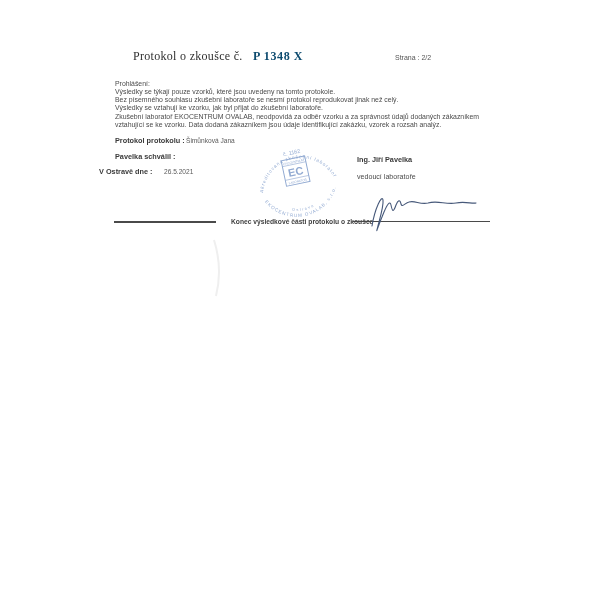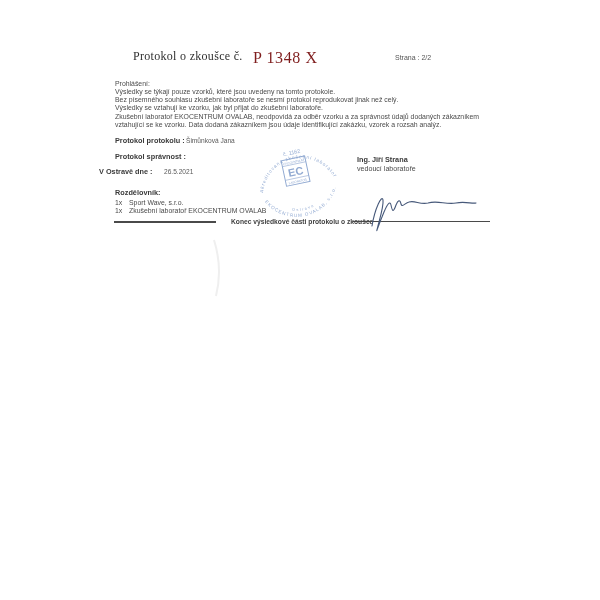--- a/index.html
+++ b/index.html
@@ -3,21 +3,21 @@
 <meta charset="utf-8">
 <style>
   html,body{margin:0;padding:0;background:#ffffff;}
   #page{
     position:relative;width:600px;height:556px;background:#ffffff;overflow:hidden;
     font-family:"Liberation Sans",sans-serif;color:#3d3d3d;padding-left:32px;
   }
   .abs{position:absolute;}
   
   .doc-title{font-family:"Liberation Serif",serif;font-size:12px;color:#2f2f2f;letter-spacing:.3px;}
-  .doc-number{font-family:"Liberation Serif",serif;font-size:16px;font-weight:normal;color:#7f1d1d;letter-spacing:.6px;}
+  .doc-number{font-family:"Liberation Serif",serif;font-size:12px;font-weight:bold;color:#0c4a6e;letter-spacing:.6px;}
   .page-label{font-size:7px;color:#555;}
   
   .decl{font-size:6.9px;line-height:8.15px;color:#4a4a4a;white-space:nowrap;}
   
   .lbl{font-size:7.3px;font-weight:bold;color:#3a3a3a;white-space:nowrap;}
   .val{font-size:6.6px;color:#5a5a5a;white-space:nowrap;}
   
   .approver-name{font-size:7.3px;font-weight:bold;color:#3a3a3a;}
   .approver-title{font-size:7.1px;color:#4a4a4a;}
   
@@ -42,21 +42,21 @@
     <div class="decl">Výsledky se týkají pouze vzorků, které jsou uvedeny na tomto protokole.</div>
     <div class="decl">Bez písemného souhlasu zkušební laboratoře se nesmí protokol reprodukovat jinak než celý.</div>
     <div class="decl">Výsledky se vztahují ke vzorku,  jak byl přijat do zkušební laboratoře.</div>
     <div class="decl">Zkušební laboratoř EKOCENTRUM OVALAB, neodpovídá za odběr vzorku a za správnost údajů dodaných zákazníkem</div>
     <div class="decl">vztahující se ke vzorku. Data dodaná zákazníkem jsou údaje identifikující zakázku, vzorek a rozsah analýz.</div>
   </div>
 
   <div class="abs lbl" style="left:115px;top:136px;">Protokol protokolu :</div>
   <div class="abs val" style="left:186px;top:137px;">Šimůnková Jana</div>
 
-  <div class="abs lbl" style="left:115px;top:152px;">Protokol správnost :</div>
+  <div class="abs lbl" style="left:115px;top:152px;">Pavelka schválil :</div>
 
   <div class="abs lbl" style="left:99px;top:167px;">V Ostravě dne :</div>
   <div class="abs val" style="left:164px;top:168px;">26.5.2021</div>
 
   <div class="abs" style="left:250px;top:128px;width:92px;height:90px;transform:rotate(-12deg);opacity:.85;">
     <svg width="92" height="90" viewBox="0 0 92 90">
       <defs>
         <path id="arcTop" d="M 9 60 A 38 38 0 0 1 83 60"></path>
         <path id="arcBottom" d="M 5 48 A 41 41 0 0 0 87 48"></path>
         <path id="arcInner" d="M 13 50 A 33 33 0 0 0 79 50"></path>
@@ -78,33 +78,24 @@
         <line x1="34" y1="36" x2="58" y2="36" stroke="#7e9bca" stroke-width="0.6"></line>
         <line x1="34" y1="50" x2="58" y2="50" stroke="#7e9bca" stroke-width="0.6"></line>
         <text x="46" y="34.8" text-anchor="middle" font-size="3" fill="#7e9bca">EKOCENTRUM</text>
         <text x="46" y="47.5" text-anchor="middle" font-size="11" font-weight="bold" fill="#7e9bca">EC</text>
         <text x="46" y="54.6" text-anchor="middle" font-size="3" fill="#7e9bca">LABORATOŘ</text>
       </g>
     </svg>
   </div>
 
   <div class="abs" style="left:357px;top:155px;">
-    <div class="approver-name">Ing. Jiří Strana</div>
-    <div class="approver-title" style="margin-top:1px;">vedoucí laboratoře</div>
+    <div class="approver-name">Ing. Jiří Pavelka</div>
+    <div class="approver-title" style="margin-top:9px;">vedoucí laboratoře</div>
   </div>
 
-  <div class="abs" style="left:115px;top:188px;">
-    <div class="lbl">Rozdělovník:</div>
-    <div class="dist-row" style="margin-top:2px;">
-      <span class="cnt">1x</span><span>Sport Wave, s.r.o.</span>
-    </div>
-    <div class="dist-row" style="margin-top:1px;">
-      <span class="cnt">1x</span><span>Zkušební laboratoř EKOCENTRUM OVALAB</span>
-    </div>
-  </div>
 
   <div class="abs rule" style="left:114px;top:221px;width:102px;"></div>
   <div class="abs end-note" style="left:231px;top:218px;">Konec výsledkové části protokolu o zkoušce</div>
   <div class="abs" style="left:353px;top:221px;width:137px;height:1.4px;background:#4a4a4a;"></div>
 
   <svg class="abs" style="left:362px;top:190px;" width="120" height="44" viewBox="0 0 120 44">
     <path d="M 10 36 C 13 18 20 4 21 10 C 22 17 16 34 15 40 C 14 43 17 34 22 22
              C 25 15 28 10 29 15 C 30 20 31 24 34 15 C 36 10 38 9 39 14
              C 40 18 43 13 47 12 C 53 10 58 15 66 13 C 76 10 84 15 94 13 C 103 11 110 14 114 13" fill="none" stroke="#47597a" stroke-width="1.1" stroke-linecap="round"></path>
   </svg>

